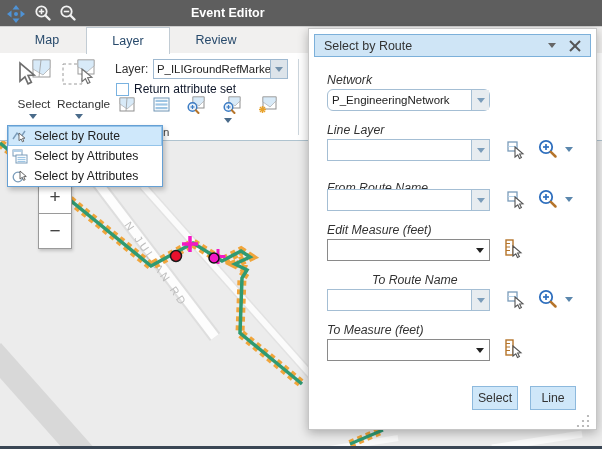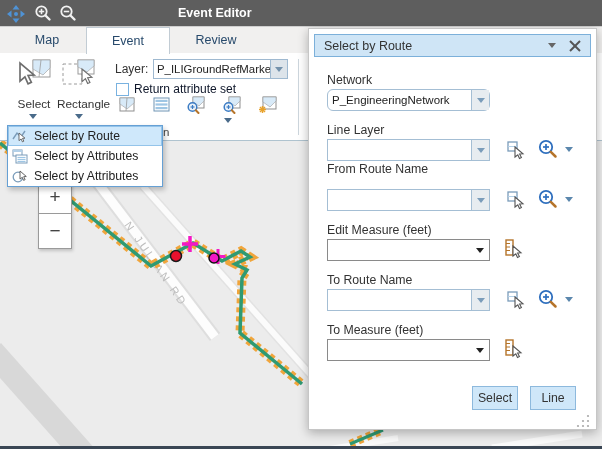--- a/index.html
+++ b/index.html
@@ -2,21 +2,21 @@
 <html><head>
 <meta charset="utf-8">
 <style>
   html,body{margin:0;padding:0;background:#fff;}
   *{box-sizing:border-box;font-family:"Liberation Sans",sans-serif;}
   .app{position:relative;width:602px;height:449px;overflow:hidden;background:#ececec;border:0;}
 
   
   .titlebar{position:absolute;left:0;top:0;width:602px;height:27px;background:#5e5e5e;border-bottom:1px solid #cfcfcf;}
   .tb-icon{position:absolute;top:3px;width:22px;height:22px;display:flex;align-items:center;justify-content:center;}
-  .tb-title{position:absolute;left:178px;top:0;height:28px;line-height:26px;color:#fff;font-weight:bold;font-size:12.5px;}
+  .tb-title{position:absolute;left:191px;top:0;height:28px;line-height:26px;color:#fff;font-weight:bold;font-size:12.5px;}
 
   
   .tabbar{position:absolute;left:0;top:27px;width:602px;height:26px;background:#f1f0ef;}
   .tab{position:absolute;top:0;height:26px;line-height:26px;text-align:center;font-size:12.5px;color:#27496b;}
   .tab.active{background:#fff;border:1px solid #c2ccd4;border-bottom:none;height:27px;z-index:3;}
 
   
   .ribbon{position:absolute;left:0;top:53px;width:602px;height:88px;background:#fff;border-bottom:1px solid #afc3cf;}
   .tool{position:absolute;top:6px;width:44px;text-align:center;}
   .tool .tlabel{font-size:11.8px;color:#333;margin-top:2px;}
@@ -46,21 +46,21 @@
   .menu-item{height:20px;display:flex;align-items:center;border:1px solid transparent;font-size:12.2px;color:#222;}
   .menu-item.highlight{background:#cfe8fb;border:1px solid #94c4ea;}
   .menu-item .mi-icon{width:17px;height:15px;margin:0 5px 0 3px;flex:none;}
 
   
   .panel{position:absolute;left:308px;top:28px;width:289px;height:402px;background:#fff;border:1px solid #c6c6c6;z-index:30;box-shadow:0 3px 10px rgba(0,0,0,.28);}
   .p-header{position:absolute;left:5px;top:5px;width:277px;height:23px;background:#cfe5f6;border:1px solid #7cb0da;display:flex;align-items:center;}
   .p-title{font-size:12.5px;color:#333;padding-left:9px;flex:1;}
   .p-caret{margin-right:12px;border-top-color:#666;}
   .p-close{width:14px;height:14px;margin-right:8px;}
-  .fld-label{position:absolute;left:18px;font-size:12.3px;color:#333;}
+  .fld-label{position:absolute;left:18px;font-size:12.3px;color:#333;font-style:italic;}
   .combo{position:absolute;left:18px;width:163px;height:22px;background:#fff;display:flex;}
   .combo.route{border:1px solid #a4bed4;}
   .combo.measure{border:1px solid #8a8a8a;}
   .combo .cval{flex:1;font-size:11.5px;color:#222;line-height:20px;padding-left:4px;}
   .combo .cbtn{width:18px;background:#e7ecf0;border-left:1px solid #a4bed4;display:flex;align-items:center;justify-content:center;}
   .combo .cbtn .caret{border-top-color:#7a9cba;}
   .combo .darkcaret{width:18px;display:flex;align-items:center;justify-content:center;}
   .combo .darkcaret .caret{border-top-color:#222;}
   .f-icon{position:absolute;width:22px;height:22px;}
   .sa-caret{position:absolute;border-top-color:#5b87ad;}
@@ -126,21 +126,21 @@
         <circle cx="8.5" cy="7.5" r="5.2" fill="none" stroke="#f2f2f2" stroke-width="1.8"></circle>
         <line x1="12.5" y1="11.5" x2="16.5" y2="15.5" stroke="#f2f2f2" stroke-width="2.4" stroke-linecap="round"></line>
         <line x1="5.8" y1="7.5" x2="11.2" y2="7.5" stroke="#f2f2f2" stroke-width="1.6"></line>
       </svg>
     </span>
     <span class="tb-title">Event Editor</span>
   </div>
 
   <div class="tabbar">
     <div class="tab" style="left:18px;width:58px;">Map</div>
-    <div class="tab active" style="left:86px;width:84px;">Event</div>
+    <div class="tab active" style="left:86px;width:84px;">Layer</div>
     <div class="tab" style="left:178px;width:76px;">Review</div>
   </div>
 
   <div class="ribbon">
     <div class="tool" style="left:12px;">
       <span>
         <svg width="36" height="32" viewBox="0 0 36 32">
           <rect x="17" y="1" width="17" height="17" fill="#fff" stroke="#9a9a9a"></rect>
           <path d="M17 1 L34 1 L34 9 L27 16 L17 10 Z" fill="#d8eaf8" stroke="#9a9a9a" stroke-width="0.6"></path>
           <line x1="25" y1="1" x2="23" y2="18" stroke="#9a9a9a" stroke-width="0.8"></line>
@@ -311,21 +311,21 @@
     <span class="f-icon" style="left:228px;top:109px;">
       <svg width="22" height="22" viewBox="0 0 22 22">
         <circle cx="9" cy="9" r="6.2" fill="#fff" stroke="#2f6fbe" stroke-width="1.8"></circle>
         <line x1="6" y1="9" x2="12" y2="9" stroke="#2f6fbe" stroke-width="1.7"></line>
         <line x1="9" y1="6" x2="9" y2="12" stroke="#2f6fbe" stroke-width="1.7"></line>
         <line x1="13.8" y1="13.8" x2="18.5" y2="18.5" stroke="#b5742a" stroke-width="2.5" stroke-linecap="round"></line>
       </svg>
     </span>
     <span class="caret sa-caret" style="left:256px;top:118px;"></span>
 
-    <div class="fld-label" style="top:133px;text-align:center;">From Route Name</div>
+    <div class="fld-label" style="top:152px;text-align:center;">From Route Name</div>
     <div class="combo route" style="top:160px;">
       <span class="cval"></span>
       <span class="cbtn">
           <span class="caret"></span>
         </span>
     </div>
     <span class="f-icon" style="left:196px;top:160px;">
       <svg width="22" height="22" viewBox="0 0 22 22">
         <rect x="3" y="3" width="9" height="9" fill="none" stroke="#7a9cba" stroke-width="1.3"></rect>
         <line x1="3" y1="7.5" x2="12" y2="7.5" stroke="#b3d0e8" stroke-width="1"></line>
@@ -358,21 +358,21 @@
           <line x1="3" y1="5.5" x2="7" y2="5.5"></line>
           <line x1="3" y1="9" x2="7" y2="9"></line>
           <line x1="3" y1="12.5" x2="7" y2="12.5"></line>
         </g>
         <g transform="translate(10,8)">
           <path d="M0 0 L0 10 L2.8 7.8 L4.5 11.5 L6.4 10.6 L4.6 7 L8 6.8 Z" fill="#fff" stroke="#555" stroke-width="1.1"></path>
         </g>
       </svg>
     </span>
 
-    <div class="fld-label" style="top:244px;">To Route Name</div>
+    <div class="fld-label" style="top:244px;margin-left:45px;">To Route Name</div>
     <div class="combo route" style="top:260px;">
       <span class="cval"></span>
       <span class="cbtn">
           <span class="caret"></span>
         </span>
     </div>
     <span class="f-icon" style="left:196px;top:260px;">
       <svg width="22" height="22" viewBox="0 0 22 22">
         <rect x="3" y="3" width="9" height="9" fill="none" stroke="#7a9cba" stroke-width="1.3"></rect>
         <line x1="3" y1="7.5" x2="12" y2="7.5" stroke="#b3d0e8" stroke-width="1"></line>

